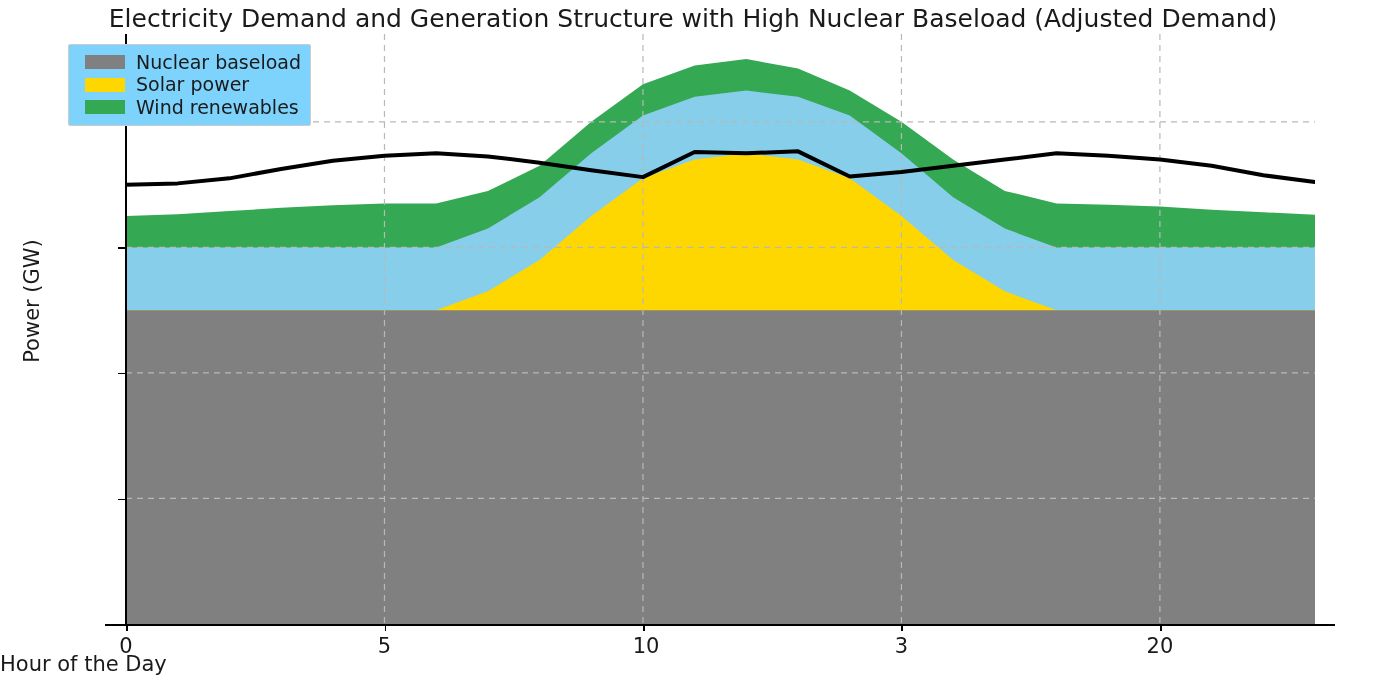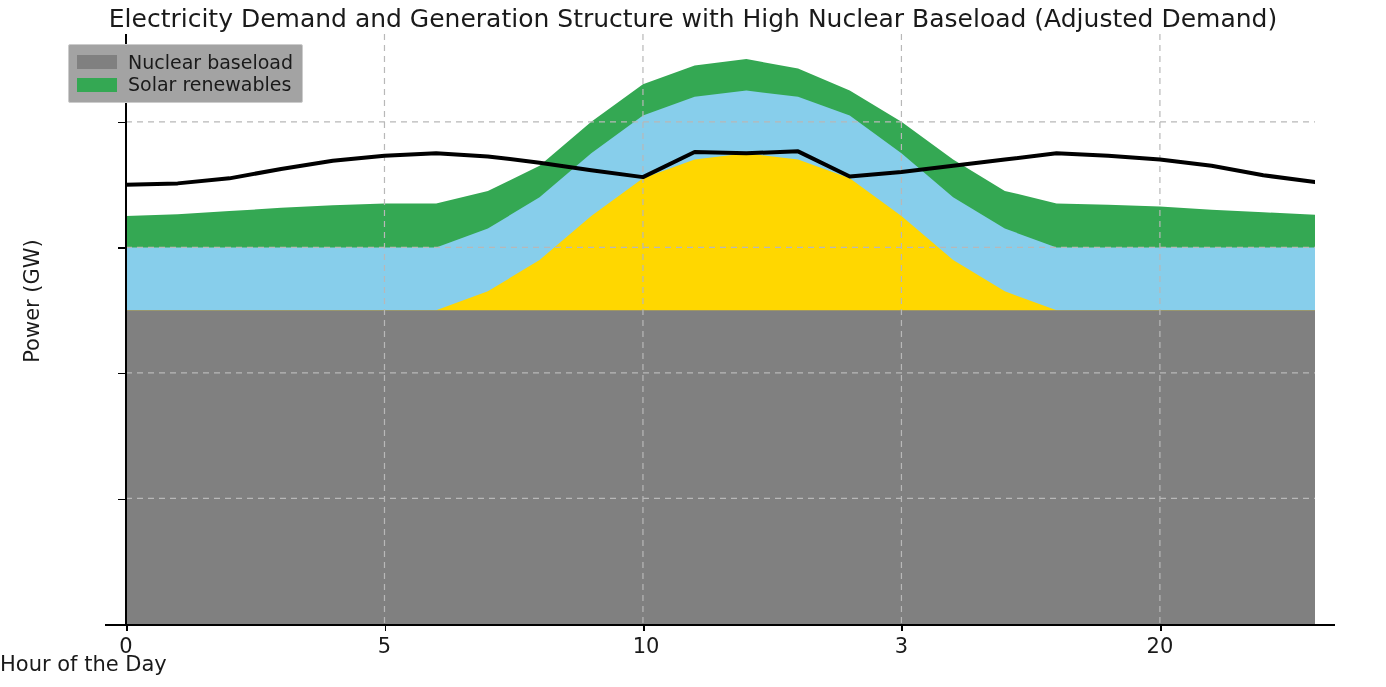--- a/index.html
+++ b/index.html
@@ -23,22 +23,22 @@
   .xtick-label{position:absolute;text-align:center;font-size:21px;color:#1a1a1a;width:120px;}
   .xtick-mark{position:absolute;top:624px;width:1.8px;height:7px;background:#000;}
   #ylabel{
     position:absolute;left:-268px;top:289px;width:600px;text-align:center;
     transform:rotate(-90deg);font-size:21px;color:#1a1a1a;
   }
   #xlabel{position:absolute;left:0;top:652px;width:1386px;font-size:21px;color:#1a1a1a;}
   
   #legend{
     position:absolute;left:68px;top:44px;
-    background:#a3a3a3;border:1px solid #cccccc;border-radius:2px;
-    padding:6px 9px 6px 8px;box-sizing:border-box;
+    background:#7dd3fc;border:1px solid #cccccc;border-radius:2px;
+    padding:6px 9px 6px 16px;box-sizing:border-box;
   }
   .legend-row{display:flex;align-items:center;height:22.5px;}
   .legend-swatch{width:40px;height:14px;margin-right:11px;flex:0 0 auto;}
   .legend-swatch.line{height:0;border-top:4px solid #000;}
   .legend-text{font-size:19px;color:#1a1a1a;white-space:nowrap;line-height:19px;}
 </style>
 </head>
 <body>
 
 <div id="figure">
@@ -102,18 +102,22 @@
 
   <div id="ylabel">Power (GW)</div>
   <div id="xlabel">Hour of the Day</div>
 
   <div id="legend">
       <div class="legend-row">
         <span class="legend-swatch" style="background: rgb(128, 128, 128);"></span>
         <span class="legend-text">Nuclear baseload</span>
       </div>
       <div class="legend-row">
+        <span class="legend-swatch" style="background: rgb(255, 215, 0);"></span>
+        <span class="legend-text">Solar power</span>
+      </div>
+      <div class="legend-row">
         <span class="legend-swatch" style="background: rgb(52, 168, 83);"></span>
-        <span class="legend-text">Solar renewables</span>
+        <span class="legend-text">Wind renewables</span>
       </div>
     </div>
 
 </div>
 
 </body></html>

